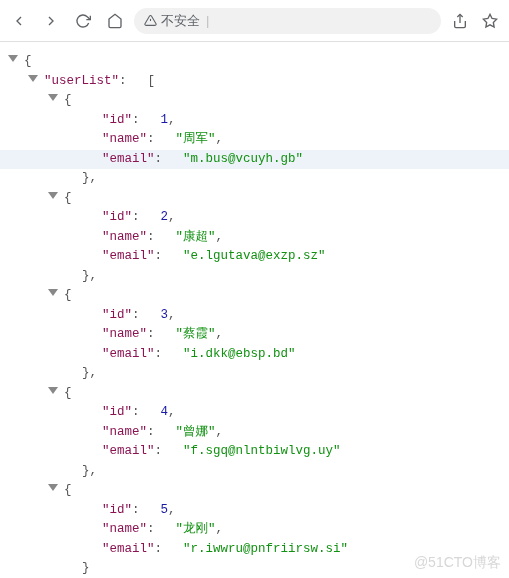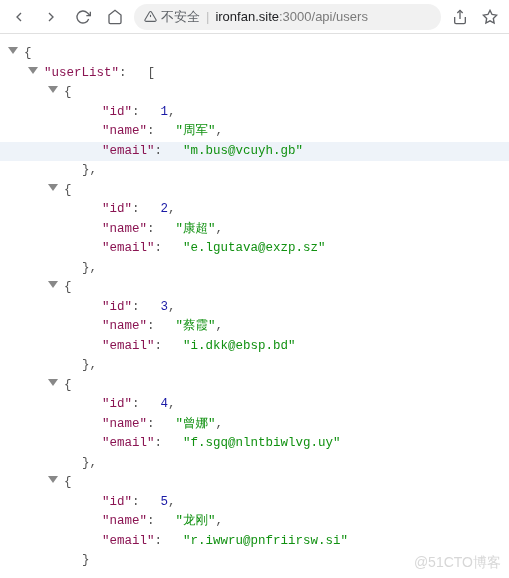--- a/index.html
+++ b/index.html
@@ -8,21 +8,21 @@
       font-size: 12.5px;
       background: #fff;
       width: 509px;
       height: 578px;
       overflow: hidden;
       position: relative;
     }
     .toolbar {
       display: flex;
       align-items: center;
-      height: 34px;
+      height: 42px;
       padding: 0 6px;
       border-bottom: 1px solid #e0e0e0;
       gap: 6px;
     }
     .nav-btn {
       width: 26px; height: 26px;
       display: flex; align-items: center; justify-content: center;
       color: #606266; border-radius: 50%;
       cursor: pointer;
     }
@@ -110,23 +110,20 @@
   <div class="url-bar">
     <span class="warn">
       <svg width="13" height="13" viewBox="0 0 24 24" fill="none" stroke="currentColor" stroke-width="2">
           <path d="M10.29 3.86L1.82 18a2 2 0 0 0 1.71 3h16.94a2 2 0 0 0 1.71-3L13.71 3.86a2 2 0 0 0-3.42 0z"></path>
           <line x1="12" y1="9" x2="12" y2="13"></line>
           <line x1="12" y1="17" x2="12.01" y2="17"></line>
         </svg>
       <span>不安全</span>
     </span>
     <span class="sep">|</span>
-    <span>
-      <span class="host">ironfan.site</span><span class="path">:3000</span><span class="path">/api/users</span>
-    </span>
   </div>
   <div class="right-icons">
     <div class="nav-btn">
       <svg viewBox="0 0 24 24" fill="none" stroke="currentColor" stroke-width="2">
           <path d="M4 12v8a2 2 0 0 0 2 2h12a2 2 0 0 0 2-2v-8"></path>
           <polyline points="16 6 12 2 8 6"></polyline>
           <line x1="12" y1="2" x2="12" y2="15"></line>
         </svg>
     </div>
     <div class="nav-btn">

